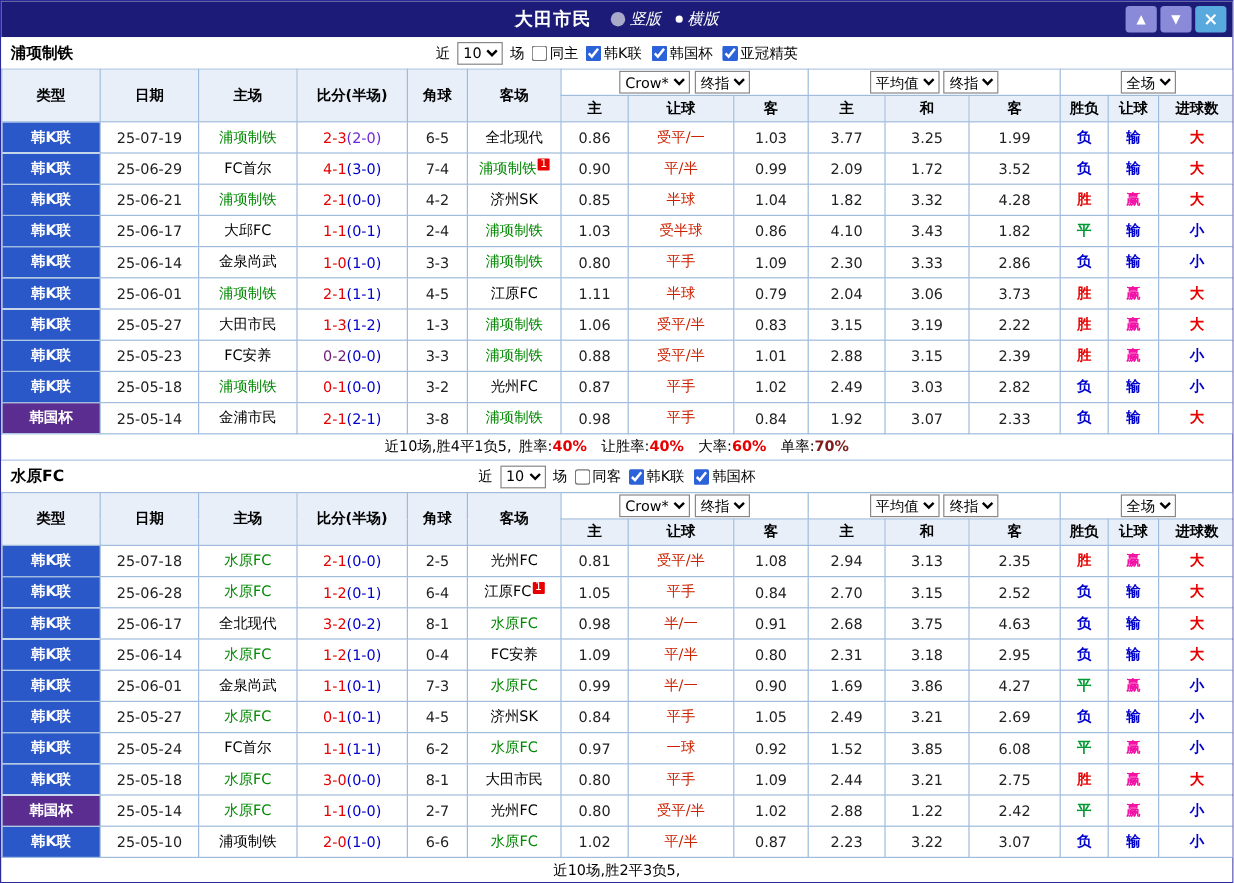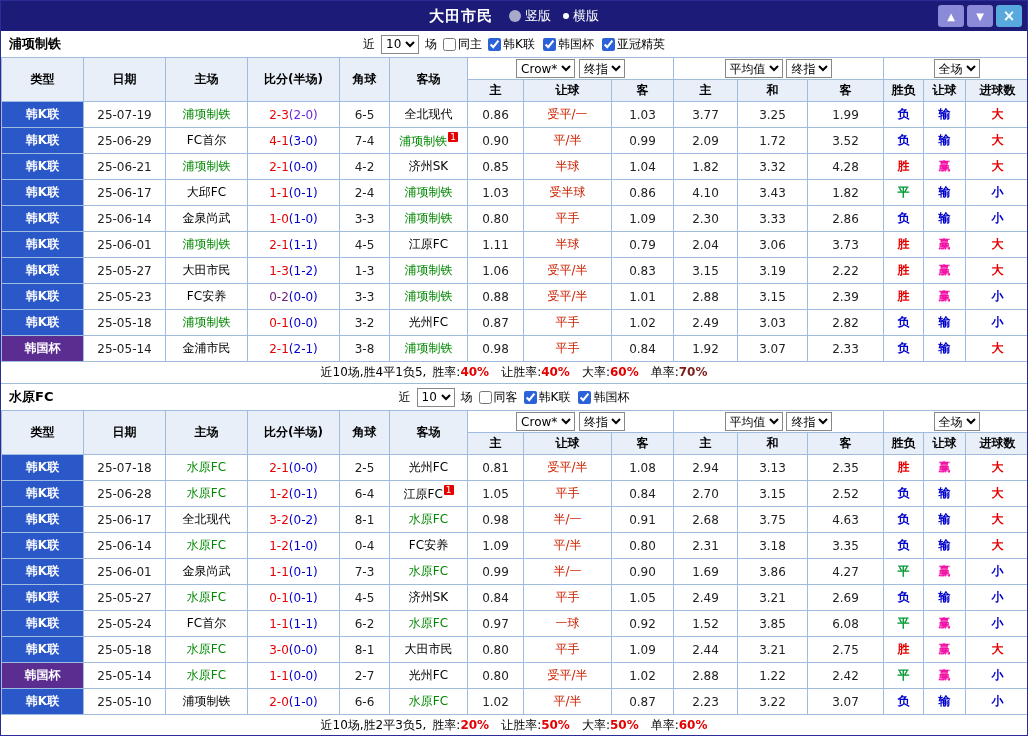--- a/index.html
+++ b/index.html
@@ -3,21 +3,21 @@
 <meta charset="utf-8">
 <style>
   * { margin:0; padding:0; box-sizing:border-box; }
   body { font-family:"DejaVu Sans","Liberation Sans",sans-serif; background:#fff; }
   .window { width:1028px; height:736px; border:1px solid #2b2b9a; background:#fff; overflow:hidden; position:relative; }
 
   
   .titlebar { height:30px; background:#1c1c78; color:#fff; display:flex; align-items:center; justify-content:center; position:relative; }
   .title-group { display:flex; align-items:center; gap:16px; }
   .title { font-weight:bold; font-size:15px; letter-spacing:1px; }
-  .radios { display:inline-flex; gap:12px; }
+  .radios { display:inline-flex; gap:12px;font-style:italic; }
   .radio-opt { display:inline-flex; align-items:center; gap:4px; font-size:13px; cursor:pointer; }
   .radio { width:12px; height:12px; border-radius:50%; background:#a9a9c9; display:inline-block; }
   .radio.sel { width:6px; height:6px; background:#2f7fe0; border:3px solid #fff; }
   .win-buttons { position:absolute; right:5px; top:4px; display:flex; gap:3px; }
   .wb { width:26px; height:22px; border:none; border-radius:3px; color:#fff; display:flex; align-items:center; justify-content:center; cursor:pointer; font-size:10px; font-family:inherit; }
   .wb.up, .wb.down { background:#8a8ad8; }
   .wb.close { background:#58aade; font-size:15px; font-weight:bold; }
 
   
   .filter-row { height:26px; position:relative; display:flex; align-items:center; justify-content:center; background:#fff; }
@@ -468,21 +468,21 @@
             <td>25-06-14</td>
             <td><span style="color:#008800">水原FC</span></td>
             <td><span style="color:#e60000">1-2</span><span style="color:#0000cc">(1-0)</span></td>
             <td>0-4</td>
             <td><span style="color:#000000">FC安养</span></td>
             <td>1.09</td>
             <td style="color: rgb(204, 34, 0);">平/半</td>
             <td>0.80</td>
             <td>2.31</td>
             <td>3.18</td>
-            <td>3.35</td>
+            <td>2.95</td>
             <td class="res" style="color: rgb(0, 0, 204);">负</td>
             <td class="res" style="color: rgb(0, 0, 204);">输</td>
             <td class="res" style="color: rgb(230, 0, 0);">大</td>
           </tr>
           <tr>
             <td class="lg" style="background: rgb(42, 88, 200);">韩K联</td>
             <td>25-06-01</td>
             <td><span style="color:#000000">金泉尚武</span></td>
             <td><span style="color:#e60000">1-1</span><span style="color:#0000cc">(0-1)</span></td>
             <td>7-3</td>
@@ -579,22 +579,16 @@
             <td>3.22</td>
             <td>3.07</td>
             <td class="res" style="color: rgb(0, 0, 204);">负</td>
             <td class="res" style="color: rgb(0, 0, 204);">输</td>
             <td class="res" style="color: rgb(0, 0, 204);">小</td>
           </tr>
         </tbody>
     </table>
     <div class="summary">
       <span>近10场,胜2平3负5,</span>
-      <span class="stats">
-          <span>胜率:<b style="color:#e60000">20%</b></span>
-          <span>让胜率:<b style="color:#e60000">50%</b></span>
-          <span>大率:<b style="color:#e60000">50%</b></span>
-          <span>单率:<b style="color:#e60000">60%</b></span>
-        </span>
     </div>
   </div>
 
 </div>
 
 </body></html>

